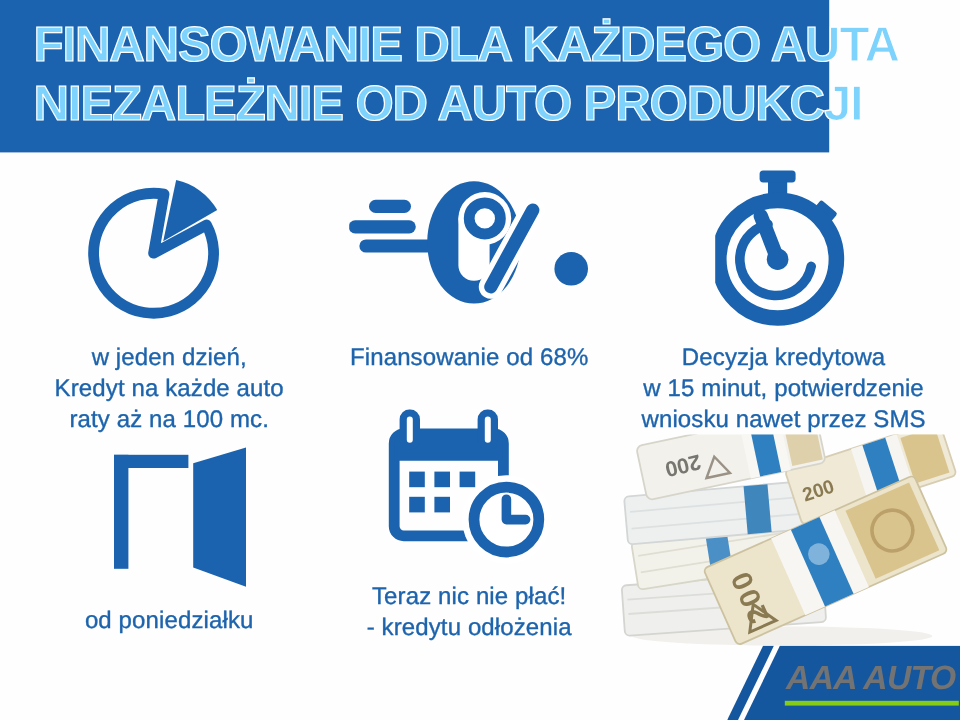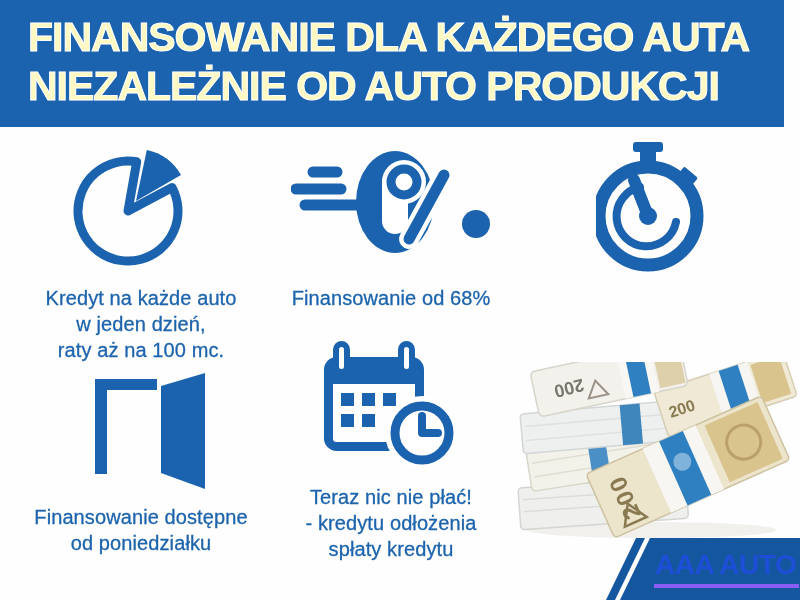--- a/index.html
+++ b/index.html
@@ -2,22 +2,22 @@
 <html><head>
 <meta charset="utf-8">
 <style>
   html,body{margin:0;padding:0;background:#ffffff;}
   .poster{
     position:relative;width:800px;height:600px;background:#fefefe;overflow:hidden;
     font-family:"Liberation Sans", sans-serif;
   }
   
   .banner{
-    position:absolute;left:0;top:0;width:784px;height:127px;
-    background:#1b63ae;color:#fef9c3;box-sizing:border-box;
+    position:absolute;left:0;top:0;width:691px;height:127px;
+    background:#1b63ae;color:#7dd3fc;box-sizing:border-box;
     padding:13px 0 0 28px;
   }
   .banner-line{
     font-size:41px;font-weight:bold;line-height:49px;letter-spacing:-1px;
     -webkit-text-stroke:1px #ffffff;white-space:nowrap;
   }
   
   .cell{position:absolute;text-align:center;}
   .c1{left:16px;top:140px;width:250px;}
   .c2{left:266px;top:140px;width:250px;}
@@ -34,23 +34,23 @@
   .money{position:absolute;left:502px;top:362px;width:300px;height:178px;}
   
   .logo-band{position:absolute;left:598px;top:538px;width:202px;height:62px;}
   .logo-main{position:absolute;left:0;top:0;width:202px;height:62px;background:#15579f;
     -webkit-clip-path:polygon(52px 0px,202px 0px,202px 62px,22px 62px);
     clip-path:polygon(52px 0px,202px 0px,202px 62px,22px 62px);}
   .logo-stripe{position:absolute;left:0;top:0;width:202px;height:62px;background:#15579f;
     -webkit-clip-path:polygon(38px 0px,47px 0px,17px 62px,8px 62px);
     clip-path:polygon(38px 0px,47px 0px,17px 62px,8px 62px);}
   .logo-text{
-    position:absolute;left:56px;top:11px;color:#1d4ed8;
-    font-size:28px;font-weight:bold;letter-spacing:-0.5px;
-    border-bottom:4px solid #8b5cf6;padding:0 3px 3px 1px;white-space:nowrap;
+    position:absolute;left:56px;top:11px;color:#737373;
+    font-size:28px;font-weight:bold;font-style:italic;letter-spacing:-0.5px;
+    border-bottom:4px solid #84cc16;padding:0 3px 3px 1px;white-space:nowrap;
   }
   svg{display:block;}
   .svgtxt{font-family:"Liberation Sans", sans-serif;font-weight:bold;}
 </style>
 </head>
 <body>
 
 <div class="poster">
 
   <header class="banner">
@@ -59,22 +59,22 @@
   </header>
 
   <section class="cell c1">
     <div class="icon-wrap">
       <svg width="150" height="132" viewBox="0 0 150 132" aria-hidden="true">
         <path d="M70.7 20.8 A50 50 0 1 0 106.1 46.5 L62 70 Z" fill="none" stroke="#1b63ae" stroke-width="9" stroke-linejoin="round"></path>
         <path d="M70 60 L80.8 9.1 A52 52 0 0 1 115 34 Z" fill="#1b63ae"></path>
       </svg>
     </div>
     <p class="caption">
+      <span class="cl">w jeden dzień,</span>
       <span class="cl">Kredyt na każde auto</span>
-      <span class="cl">w jeden dzień,</span>
       <span class="cl">raty aż na 100 mc.</span>
     </p>
   </section>
 
   <section class="cell c2">
     <div class="icon-wrap">
       <svg width="200" height="120" viewBox="0 0 200 120" aria-hidden="true">
         <g stroke="#1b63ae" stroke-width="11" stroke-linecap="round">
           <line x1="22" y1="25" x2="46" y2="25"></line>
           <line x1="5" y1="42" x2="50" y2="42"></line>
@@ -101,32 +101,36 @@
         <rect x="37" y="2" width="30" height="10" rx="3" fill="#1b63ae"></rect>
         <g transform="rotate(40 92 36)">
             <rect x="83" y="31" width="18" height="10" rx="2" fill="#1b63ae"></rect>
           </g>
         <circle cx="52" cy="76" r="49" fill="none" stroke="#1b63ae" stroke-width="13"></circle>
         <path d="M44 47 A30 30 0 1 0 80 82" fill="none" stroke="#1b63ae" stroke-width="8" stroke-linecap="round"></path>
         <line x1="52" y1="76" x2="38" y2="40" stroke="#1b63ae" stroke-width="12" stroke-linecap="round"></line>
         <circle cx="52" cy="76" r="9" fill="#1b63ae"></circle>
       </svg>
     </div>
+    <p class="caption">
+      <span class="cl">Decyzja kredytowa</span>
+      <span class="cl">w 15 minut, potwierdzenie</span>
+      <span class="cl">wniosku nawet przez SMS</span>
+    </p>
   </section>
 
   <section class="cell c4 row2">
     <div class="icon-wrap">
       <svg width="132" height="130" viewBox="0 0 132 130" aria-hidden="true">
         <rect x="20" y="17" width="12" height="95" fill="#1b63ae"></rect>
         <rect x="20" y="17" width="62" height="11" fill="#1b63ae"></rect>
         <polygon points="86,24 130,11 130,127 86,111" fill="#1b63ae"></polygon>
       </svg>
     </div>
     <p class="caption">
-      <span class="cl">Finansowanie dostępne</span>
       <span class="cl">od poniedziałku</span>
     </p>
   </section>
 
   <section class="cell c5 row2">
     <div class="icon-wrap">
       <svg width="145" height="132" viewBox="0 0 145 132" aria-hidden="true">
         <rect x="9.5" y="20.5" width="91" height="85" rx="8" fill="none" stroke="#1b63ae" stroke-width="9"></rect>
         <path d="M10 43 L10 26 Q10 18 18 18 L92 18 Q100 18 100 26 L100 43 Z" fill="#1b63ae"></path>
         <rect x="17" y="3" width="11" height="28" rx="5.5" fill="#ffffff" stroke="#1b63ae" stroke-width="6"></rect>
@@ -139,21 +143,20 @@
           <rect x="43" y="73" width="13" height="13"></rect>
         </g>
         <circle cx="103" cy="92" r="37" fill="#ffffff"></circle>
         <circle cx="103" cy="92" r="27" fill="#ffffff" stroke="#1b63ae" stroke-width="9"></circle>
         <path d="M103 92 L103 75 M103 92 L119 92" fill="none" stroke="#1b63ae" stroke-width="8" stroke-linecap="round"></path>
       </svg>
     </div>
     <p class="caption">
       <span class="cl">Teraz nic nie płać!</span>
       <span class="cl">- kredytu odłożenia</span>
-      <span class="cl">spłaty kredytu</span>
     </p>
   </section>
 
   <div class="money">
     <svg width="300" height="178" viewBox="0 0 300 178" aria-hidden="true">
       <ellipse cx="150" cy="168" rx="125" ry="8" fill="#f1f0ed"></ellipse>
 
       <g transform="translate(16,126) rotate(-4)">
         <rect x="0" y="0" width="168" height="42" rx="4" fill="#eff0ee" stroke="#d4d5d0" stroke-width="1.5"></rect>
         <line x1="4" y1="12" x2="164" y2="12" stroke="#dcddd8" stroke-width="1.5"></line>

